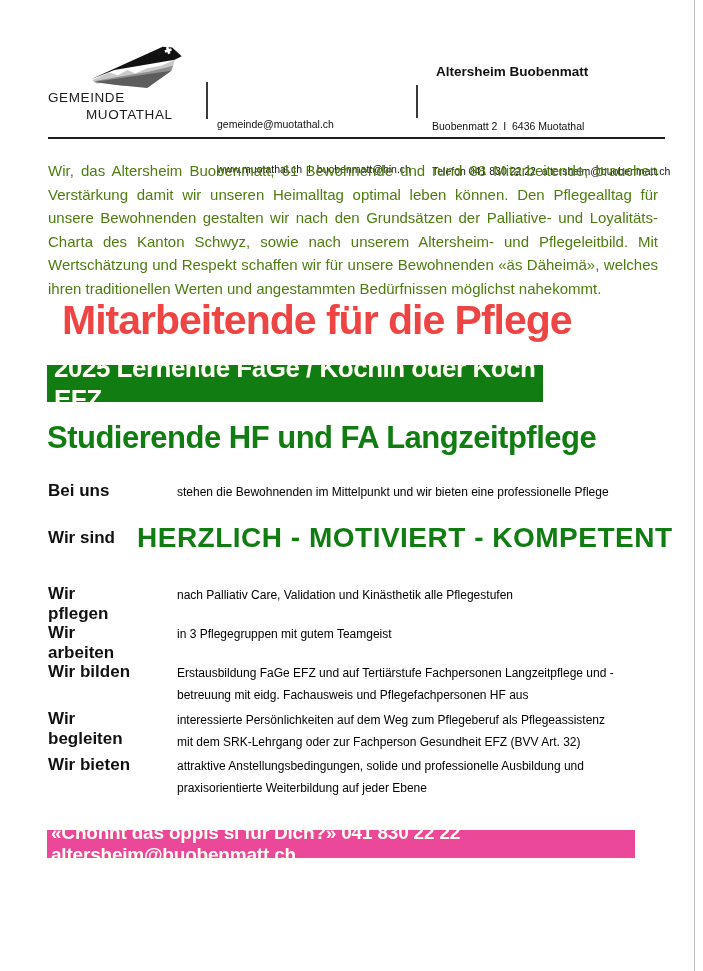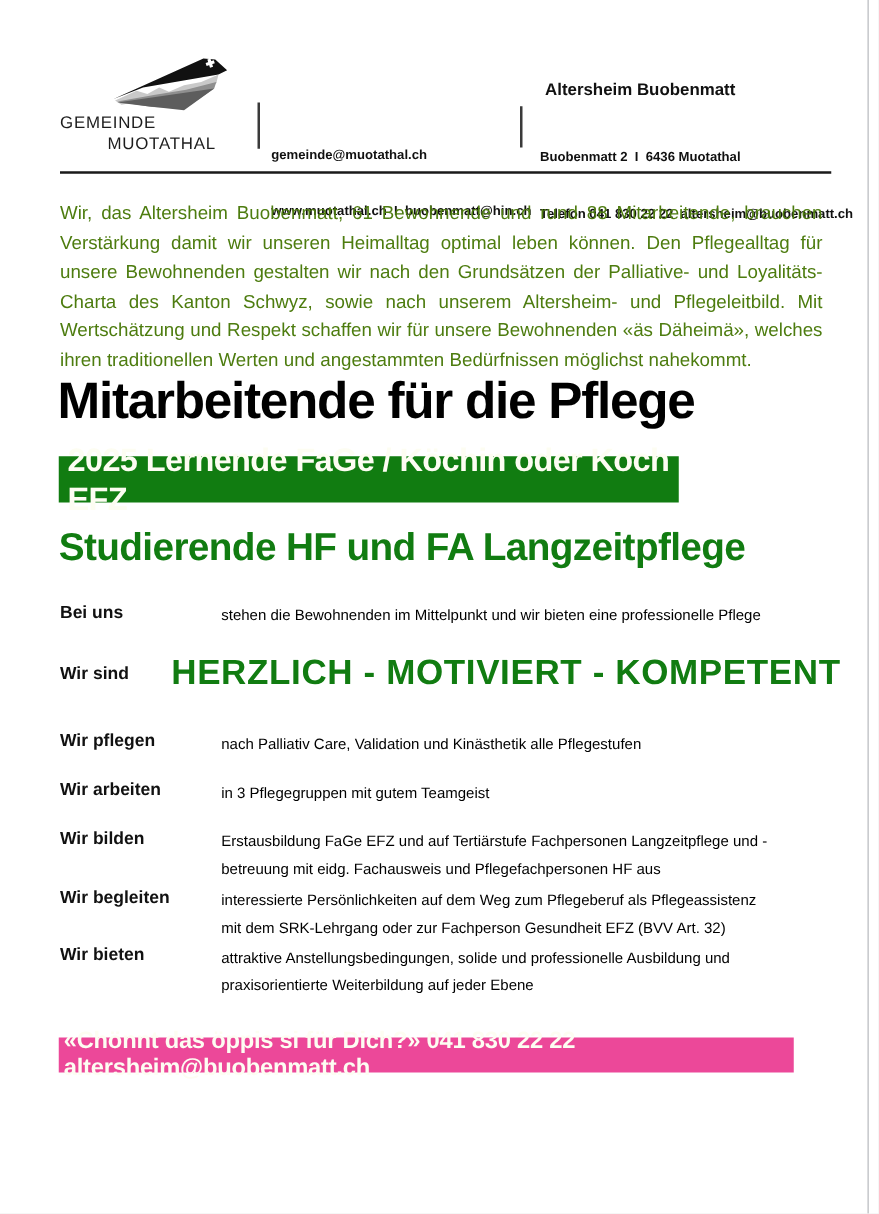--- a/index.html
+++ b/index.html
@@ -13,51 +13,51 @@
 
   
   .logo-icon { position:absolute; left:88px; top:45px; }
   .logo-text1 { position:absolute; left:48px; top:90px;  font-size:13.5px; letter-spacing:.6px; color:#1c1c1c; }
   .logo-text2 { position:absolute; left:86px; top:107px; font-size:13.5px; letter-spacing:.6px; color:#1c1c1c; }
 
   .vdiv { position:absolute; width:1.6px; background:#3a3a3a; }
   .vdiv1 { left:206px; top:82px;  height:37px; }
   .vdiv2 { left:416px; top:85px;  height:33px; }
 
-  .contact { font-weight:bold; font-size:10.5px; line-height:15px; color:#111; white-space:pre-wrap; }
+  .contact { font-weight:normal; font-size:10.5px; line-height:15px; color:#111; white-space:pre-wrap; }
   .contact-left  { position:absolute; left:217px; top:87px; }
   .contact-right-title { position:absolute; left:436px; top:64px; font-weight:bold; font-size:13.5px; color:#111; }
   .contact-right { position:absolute; left:432px; top:89px; }
 
   .hrule { position:absolute; left:48px; top:137px; width:617px; height:2px; background:#1a1a1a; }
 
   
   .intro {
     position:absolute; left:48px; top:159px; width:610px;
     font-size:15px; line-height:23.5px; text-align:justify; color:#4d7c0f;
   }
 
   
   .headline {
-    position:absolute; left:46px; top:297px; width:615px;
-    font-size:41px; font-weight:bold; letter-spacing:-1px; color:#000000; white-space:nowrap;
+    position:absolute; left:62px; top:297px; width:615px;
+    font-size:41px; font-weight:bold; letter-spacing:-1px; color:#ef4444; white-space:nowrap;
   }
   .banner {
     position:absolute; left:47px; top:365px; width:496px; height:37px;
     background:#117c11; color:#fdfdf2; font-size:26px; font-weight:bold;
     display:flex; align-items:center; padding-left:7px; white-space:pre-wrap; letter-spacing:-0.5px;
   }
   .subheadline {
     position:absolute; left:47px; top:420px; width:615px;
     font-size:31px; font-weight:bold; letter-spacing:-0.5px; color:#117c11; white-space:nowrap;
   }
 
   
   .row { position:absolute; left:48px; width:612px; display:flex; }
-  .row-label { width:89px; flex:0 0 89px; font-weight:bold; font-size:14px; color:#111; }
+  .row-label { width:89px; flex:0 0 89px; font-weight:bold; font-size:17px; color:#111; }
   .row-body  { flex:1; font-size:12px; line-height:22px; color:#000000;margin-left:40px; }
   .row-highlight { flex:1; font-size:28px; font-weight:bold; color:#117c11; letter-spacing:.5px; white-space:nowrap; }
   .row-center { align-items:center; }
   .r1 { top:481px; }
   .r2 { top:521px; height:34px; }
   .r3 { top:584px; }
   .r4 { top:623px; }
   .r5 { top:662px; }
   .r6 { top:709px;justify-content:flex-end; }
   .r7 { top:755px; }

